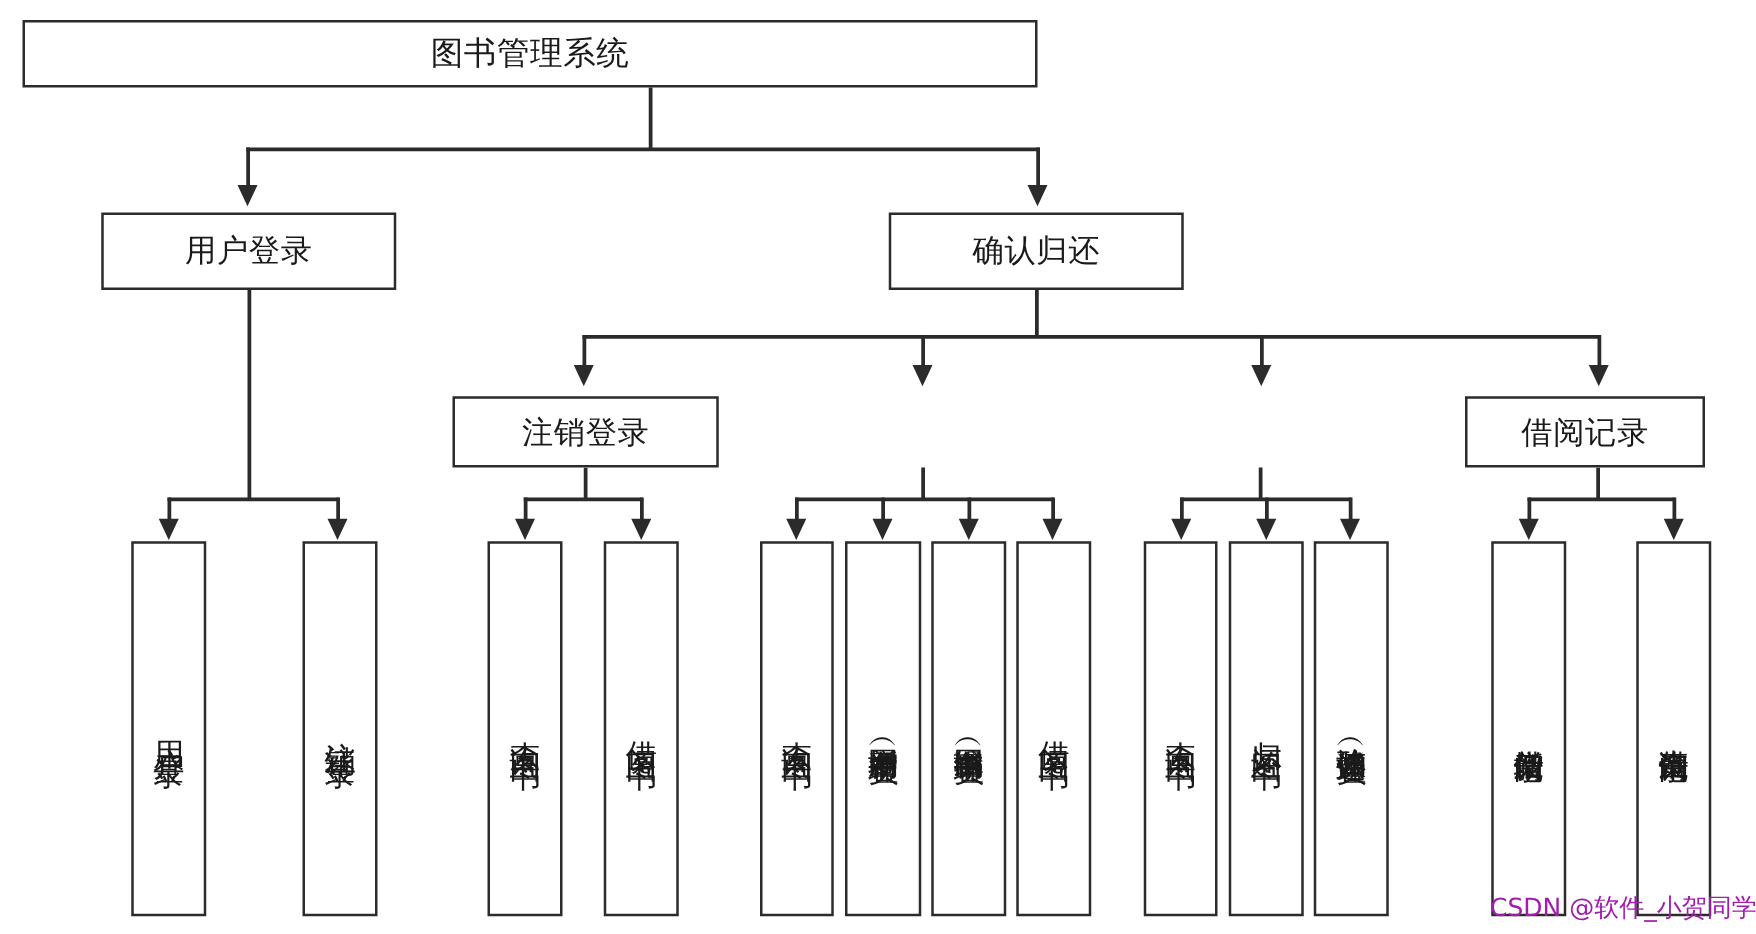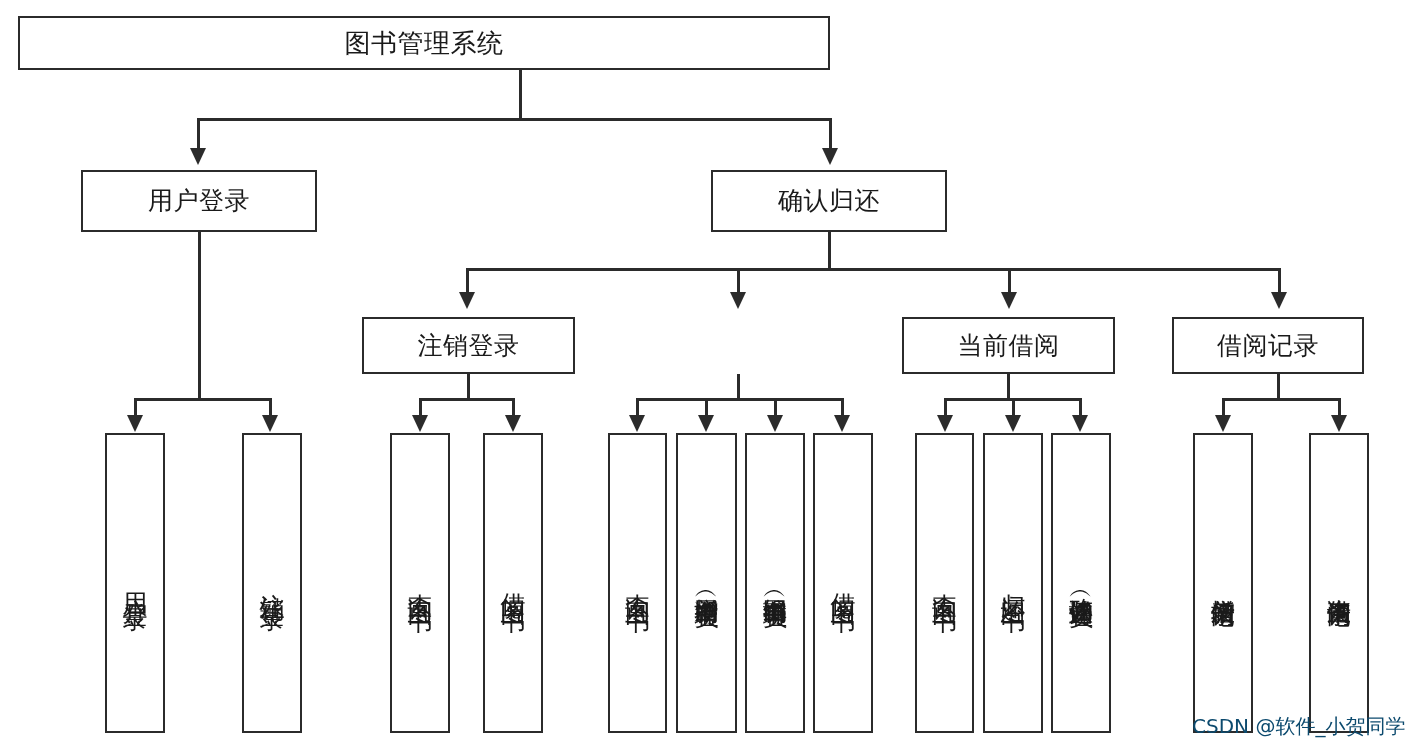--- a/index.html
+++ b/index.html
@@ -74,21 +74,21 @@
     height: 0;
     border-left: 8px solid transparent;
     border-right: 8px solid transparent;
     border-top: 17px solid #2b2b2b;
     z-index: 2;
   }
   
   #watermark {
     position: absolute;
     font-size: 20px;
-    color: #0c4a6e;
+    color: #a21caf;
     white-space: nowrap;
     z-index: 5;
     font-family: "DejaVu Sans", "Liberation Sans", sans-serif;
   }
 </style>
 </head>
 <body>
 
 <div id="canvas">
 
@@ -128,23 +128,20 @@
   <div class="ln v" style="left:737px; top:268px; width:2.5px; height:27px;"></div>
   <div class="arrow" style="left:730px; top:292px;"></div>
   <div class="ln v" style="left:1008px; top:268px; width:2.5px; height:27px;"></div>
   <div class="arrow" style="left:1001px; top:292px;"></div>
   <div class="ln v" style="left:1278px; top:268px; width:2.5px; height:27px;"></div>
   <div class="arrow" style="left:1271px; top:292px;"></div>
 
   <div class="node horiz" style="left:362px; top:317px; width:213px; height:57px;">
     <span class="label">注销登录</span>
   </div>
-  <div class="node horiz" style="left:902px; top:317px; width:213px; height:57px;">
-    <span class="label">当前借阅</span>
-  </div>
   <div class="node horiz" style="left:1172px; top:317px; width:192px; height:57px;">
     <span class="label">借阅记录</span>
   </div>
 
   <div class="ln v" style="left:467px; top:374px; width:2.5px; height:26px;"></div>
   <div class="ln h" style="left:419px; top:398px; width:95px; height:2.5px;"></div>
   <div class="ln v" style="left:419px; top:398px; width:2.5px; height:22px;"></div>
   <div class="arrow" style="left:412px; top:415px;"></div>
   <div class="ln v" style="left:512px; top:398px; width:2.5px; height:22px;"></div>
   <div class="arrow" style="left:505px; top:415px;"></div>

